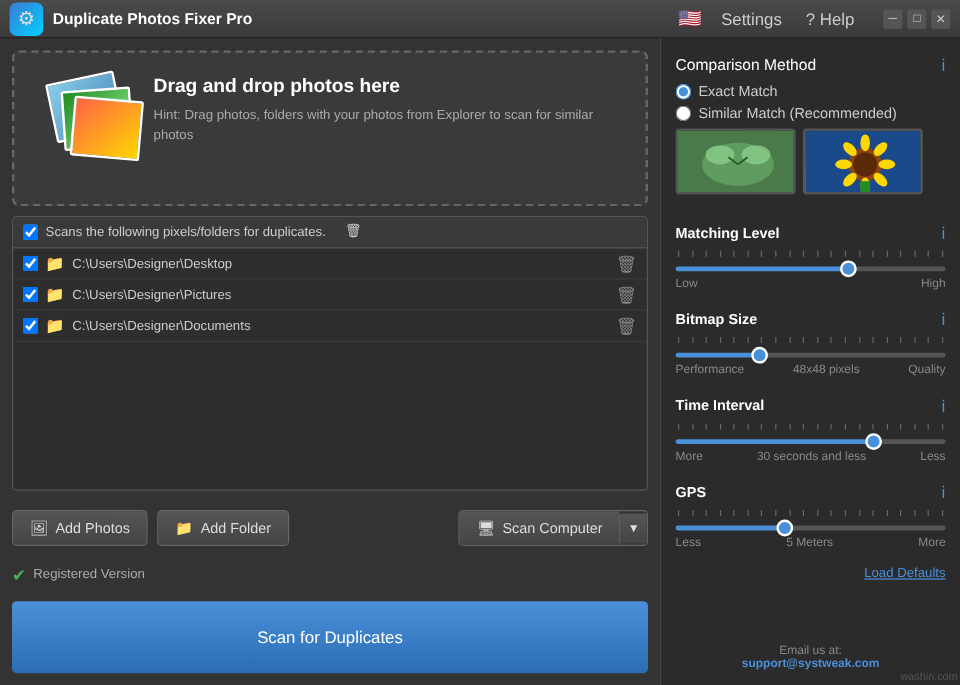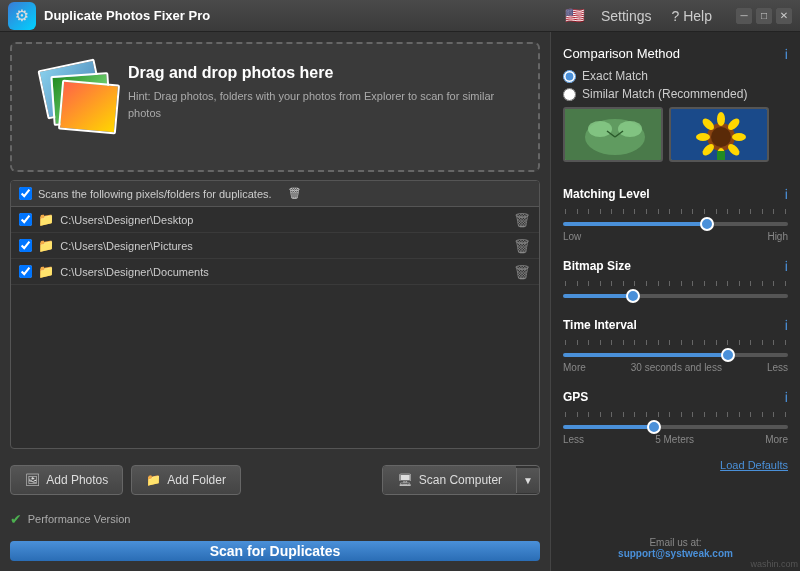--- a/index.html
+++ b/index.html
@@ -257,23 +257,23 @@
       color: #4CAF50;
       font-size: 14px;
     }
 
     
     .scan-duplicates-btn {
       background: linear-gradient(to bottom, #4a90d9, #2a6db5);
       color: #fff;
       border: none;
       border-radius: 4px;
-      padding: 2px 40px;
+      padding: 22px 40px;
       font-size: 14px;
-      font-weight: bold;
+      font-weight: normal;
       cursor: pointer;
       width: 100%;
       margin-top: 4px;
     }
 
     
     .right-panel {
       width: 250px;
       background: #2b2b2b;
       border-left: 1px solid #444;
@@ -495,21 +495,21 @@
         <button class="scan-computer-btn">
           <span>🖥</span>
           <span>Scan Computer</span>
         </button>
         <button class="scan-computer-dropdown">▼</button>
       </div>
     </div>
 
     <div class="status-bar">
       <span class="status-icon">✔</span>
-      <span>Performance Version</span>
+      <span>Registered Version</span>
     </div>
 
     <button class="scan-duplicates-btn">Scan for Duplicates</button>
 
   </div>
 
   <div class="right-panel">
 
     <div class="slider-section">
       <div class="section-header">
@@ -612,20 +612,25 @@
           <span class="tick"></span>
           <span class="tick"></span>
           <span class="tick"></span>
           <span class="tick"></span>
           <span class="tick"></span>
           <span class="tick"></span>
           <span class="tick"></span>
           <span class="tick"></span>
       </div>
       <input type="range" min="0" max="100" value="30" style="--val: 30%; background: linear-gradient(to right, rgb(74, 144, 217) 30%, rgb(85, 85, 85) 30%);">
+      <div class="slider-ends">
+        <span>Performance</span>
+        <span>48x48 pixels</span>
+        <span>Quality</span>
+      </div>
     </div>
 
     <div class="slider-section">
       <div class="section-header">
         <span class="slider-label">Time Interval</span>
         <span class="info-icon">ℹ</span>
       </div>
       <div class="slider-ticks">
         <span class="tick"></span>
           <span class="tick"></span>

